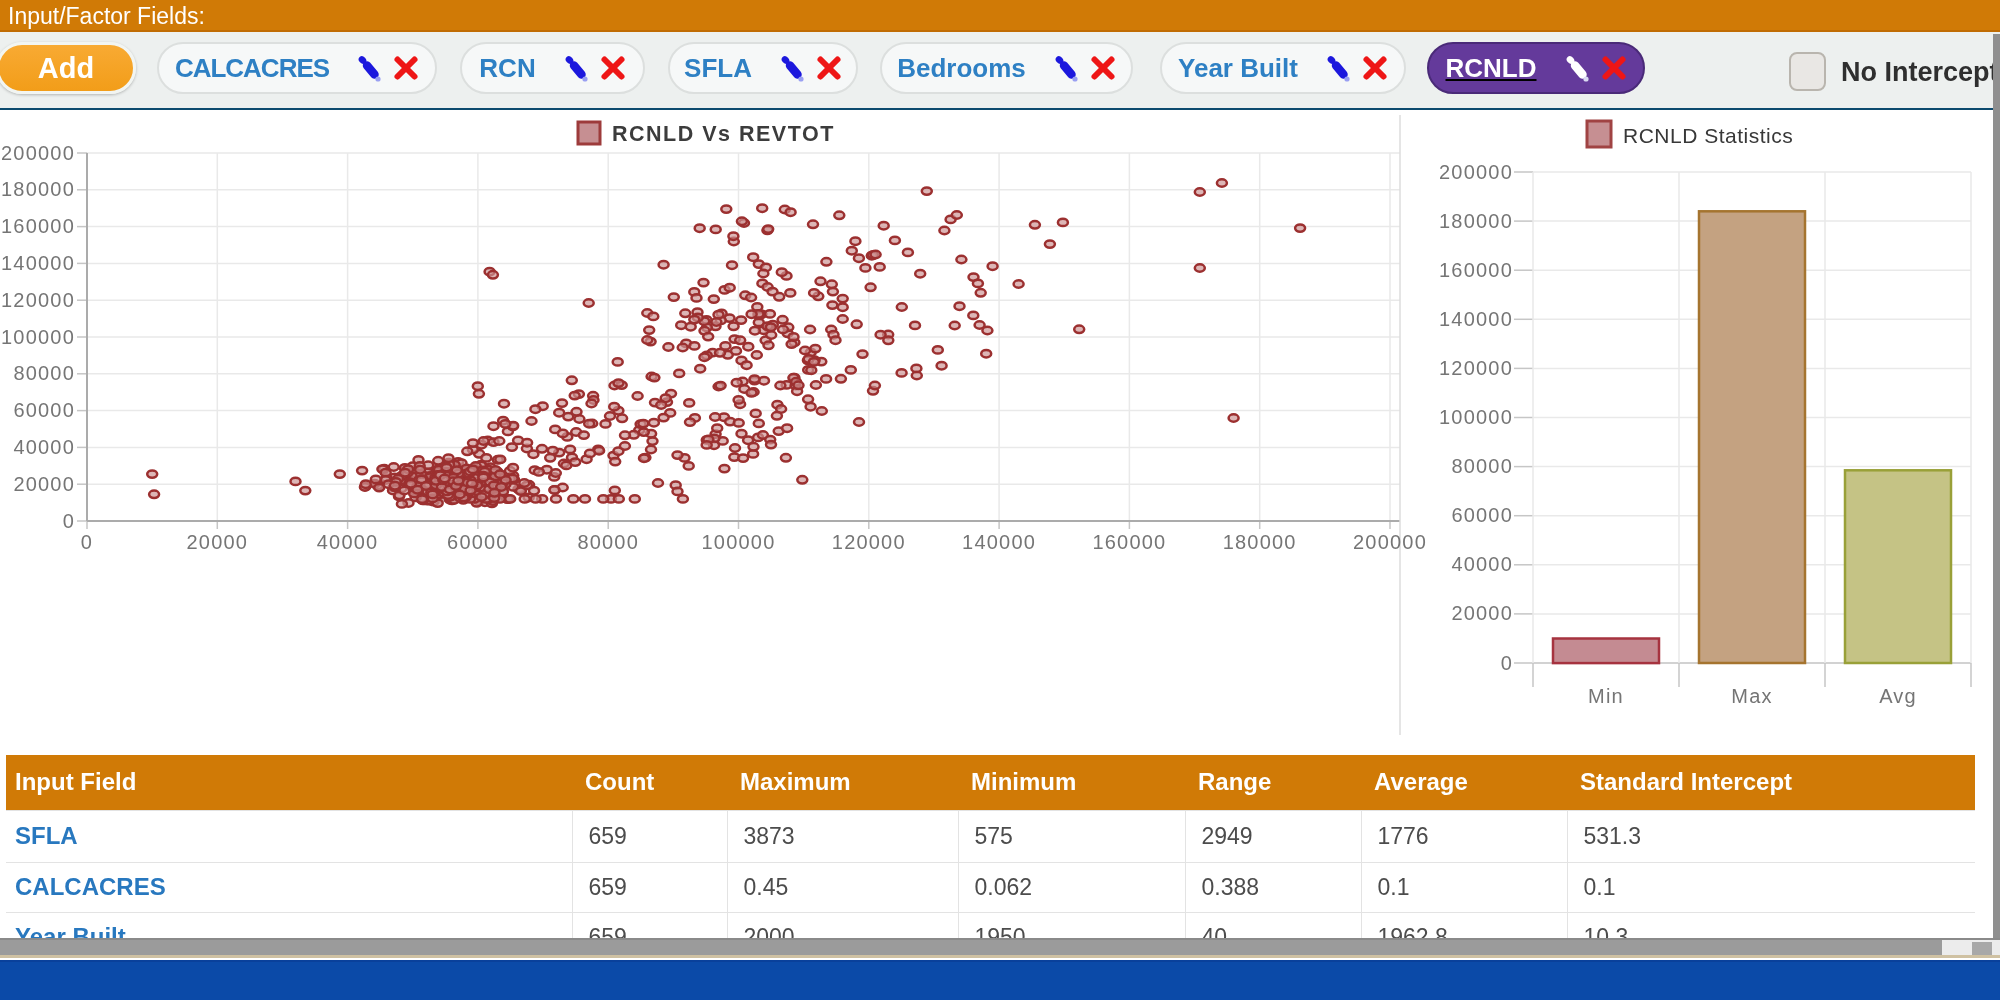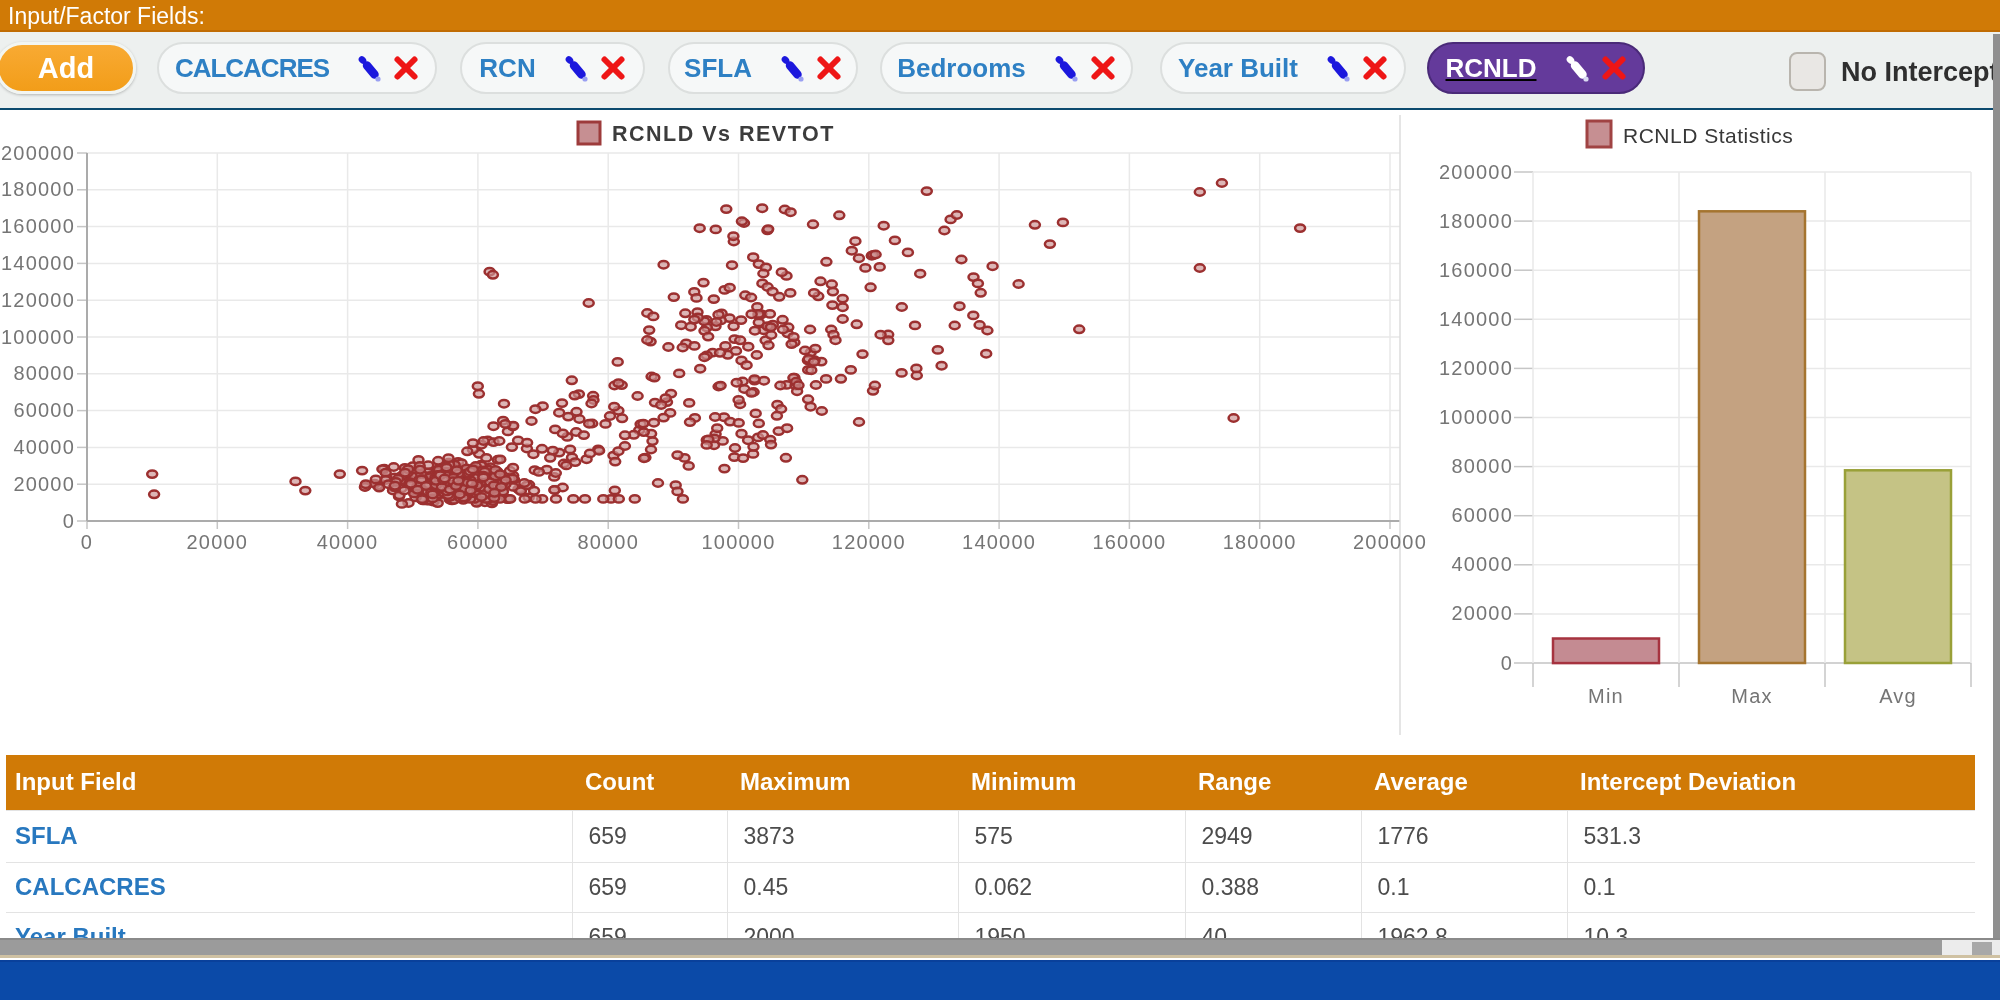--- a/index.html
+++ b/index.html
@@ -1164,21 +1164,21 @@
           <col style="width:408px">
         </colgroup>
       <tbody>
           <tr>
             <th>Input Field</th>
             <th>Count</th>
             <th>Maximum</th>
             <th>Minimum</th>
             <th>Range</th>
             <th>Average</th>
-            <th>Intercept Deviation</th>
+            <th>Standard Intercept</th>
           </tr>
       <tr>
             <td class="fld">SFLA</td>
             <td>659</td>
             <td>3873</td>
             <td>575</td>
             <td>2949</td>
             <td>1776</td>
             <td>531.3</td>
           </tr>

